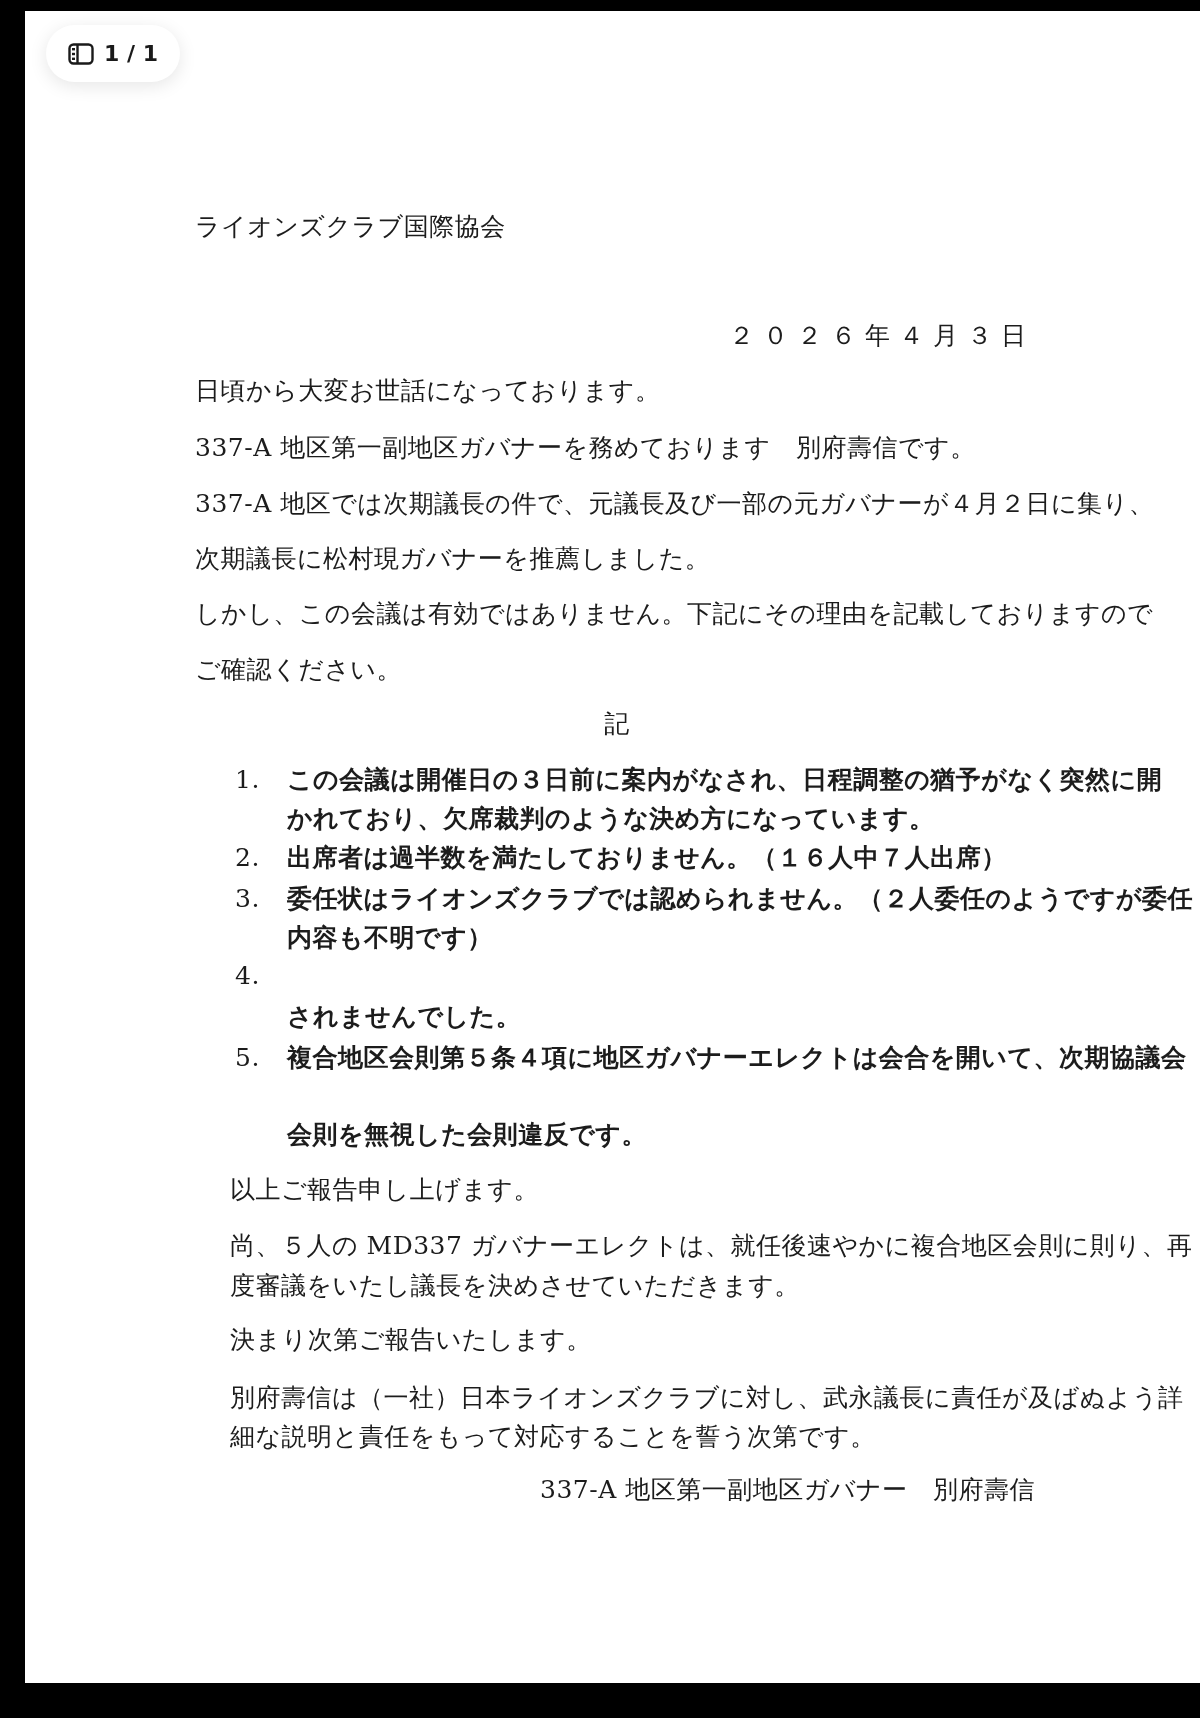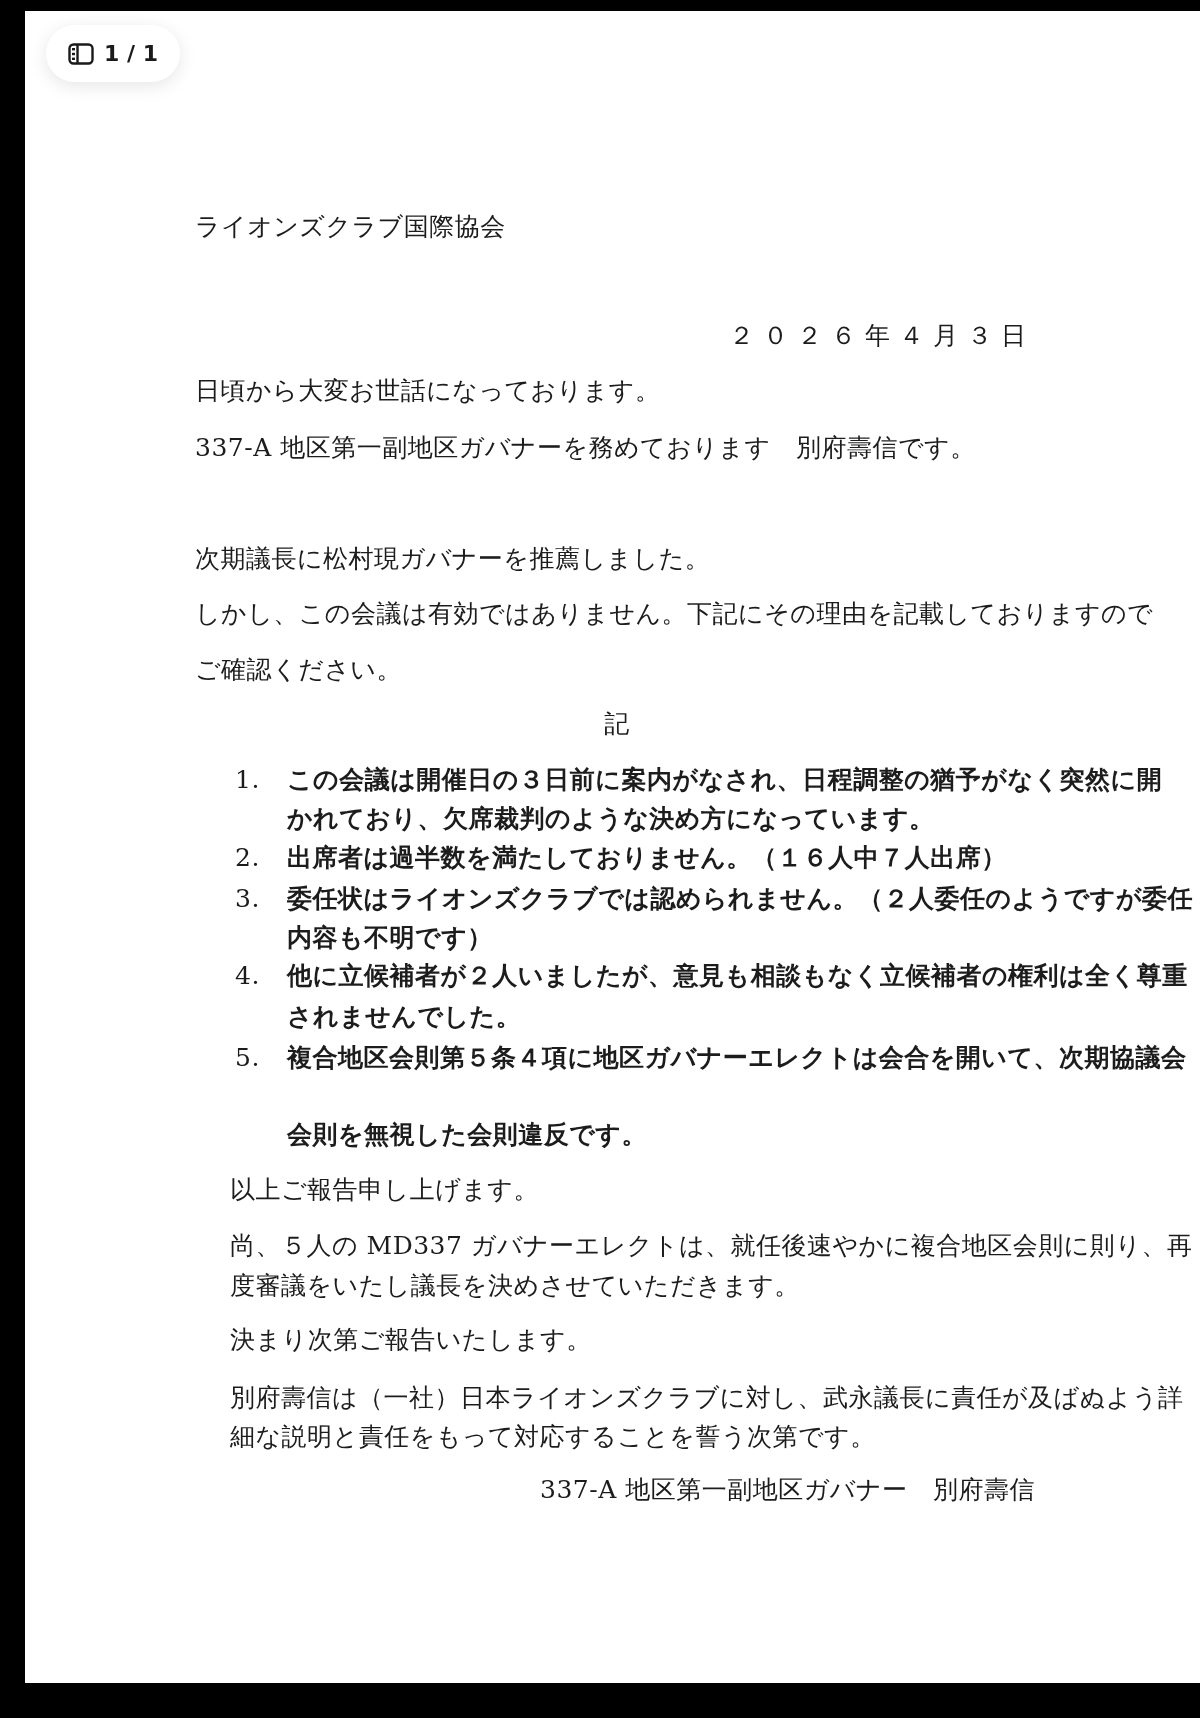--- a/index.html
+++ b/index.html
@@ -91,39 +91,39 @@
   </div>
 
   <div class="doc">
 
     <div class="line l-left" style="top:212px">ライオンズクラブ国際協会</div>
 
     <div class="line l-right date" style="top:321px">２０２６年４月３日</div>
 
     <div class="line l-left" style="top:376px">日頃から大変お世話になっております。</div>
     <div class="line l-left" style="top:433px">337-A 地区第一副地区ガバナーを務めております　別府壽信です。</div>
+    <div class="line l-left" style="top:489px">337-A 地区では次期議長の件で、元議長及び一部の元ガバナーが４月２日に集り、</div>
     <div class="line l-left" style="top:599px">しかし、この会議は有効ではありません。下記にその理由を記載しておりますので</div>
     <div class="line l-left" style="top:544px">次期議長に松村現ガバナーを推薦しました。</div>
     <div class="line l-left" style="top:655px">ご確認ください。</div>
 
     <div class="line l-center" style="top:709px">記</div>
 
     <div class="line l-item-num" style="top:765px">1.</div>
     <div class="line l-item-text" style="top:765px">この会議は開催日の３日前に案内がなされ、日程調整の猶予がなく突然に開</div>
     <div class="line l-item-text" style="top:804px">かれており、欠席裁判のような決め方になっています。</div>
 
     <div class="line l-item-num" style="top:843px">2.</div>
     <div class="line l-item-text" style="top:843px">出席者は過半数を満たしておりません。（１６人中７人出席）</div>
 
     <div class="line l-item-num" style="top:884px">3.</div>
     <div class="line l-item-text" style="top:884px">委任状はライオンズクラブでは認められません。（２人委任のようですが委任</div>
     <div class="line l-item-text" style="top:923px">内容も不明です）</div>
 
     <div class="line l-item-num" style="top:961px">4.</div>
-    <div class="line l-item-text" style="top:961px">他に立候補者が２人いましたが、意見も相談もなく立候補者の権利は全く尊重</div>
     <div class="line l-item-text" style="top:1002px">されませんでした。</div>
 
     <div class="line l-item-num" style="top:1043px">5.</div>
     <div class="line l-item-text" style="top:1043px">複合地区会則第５条４項に地区ガバナーエレクトは会合を開いて、次期協議会</div>
     <div class="line l-item-text" style="top:1120px">会則を無視した会則違反です。</div>
 
     <div class="line l-indent" style="top:1175px">以上ご報告申し上げます。</div>
     <div class="line l-indent" style="top:1231px">尚、５人の MD337 ガバナーエレクトは、就任後速やかに複合地区会則に則り、再</div>
     <div class="line l-indent" style="top:1271px">度審議をいたし議長を決めさせていただきます。</div>
     <div class="line l-indent" style="top:1325px">決まり次第ご報告いたします。</div>

